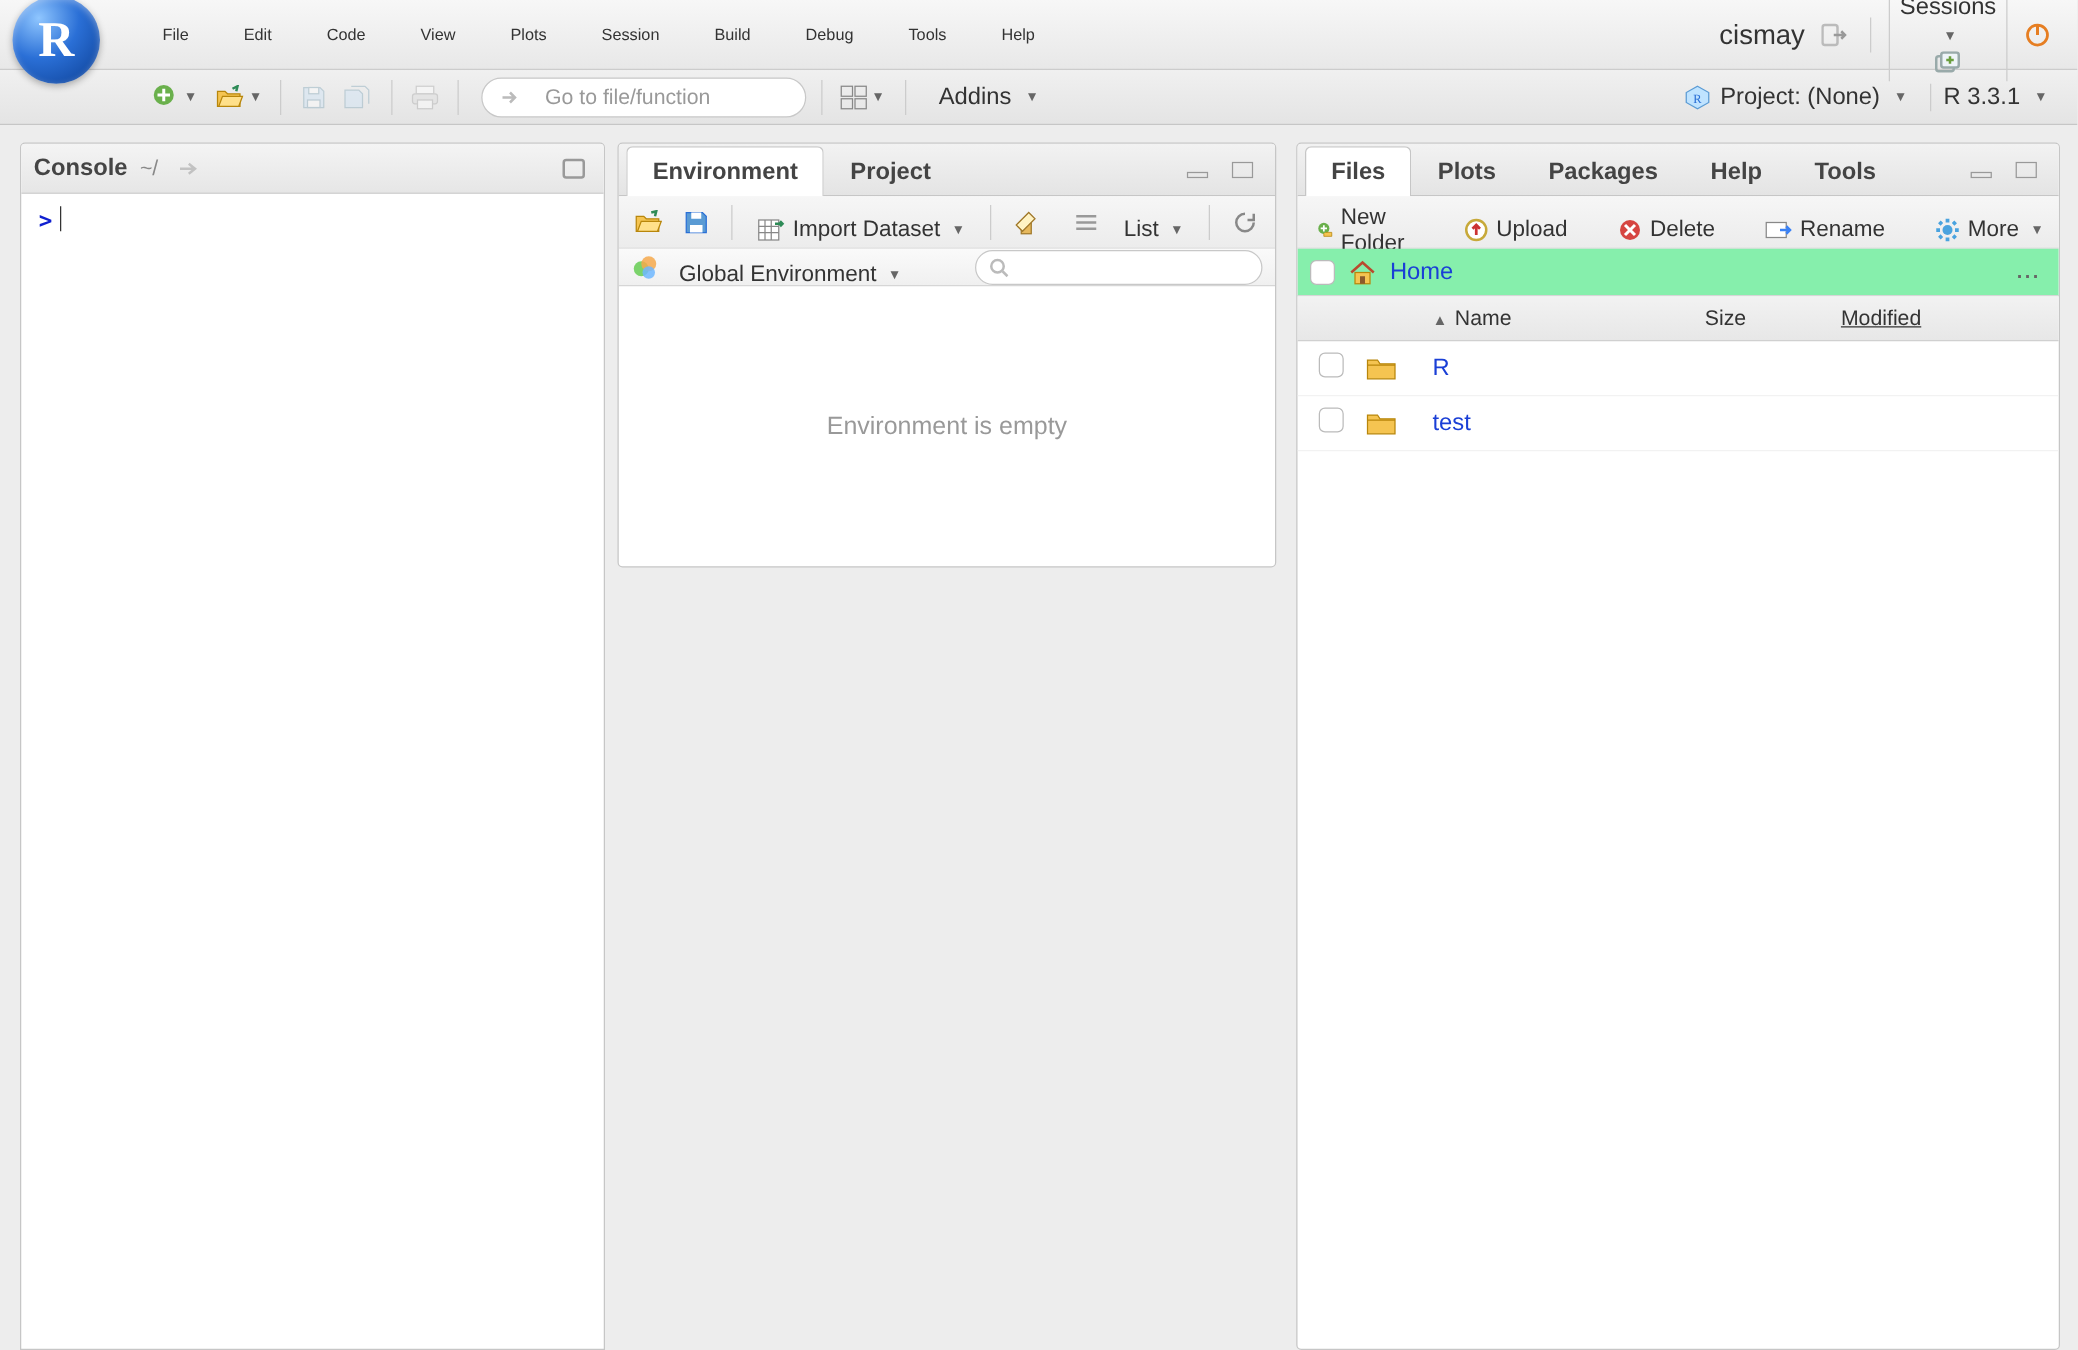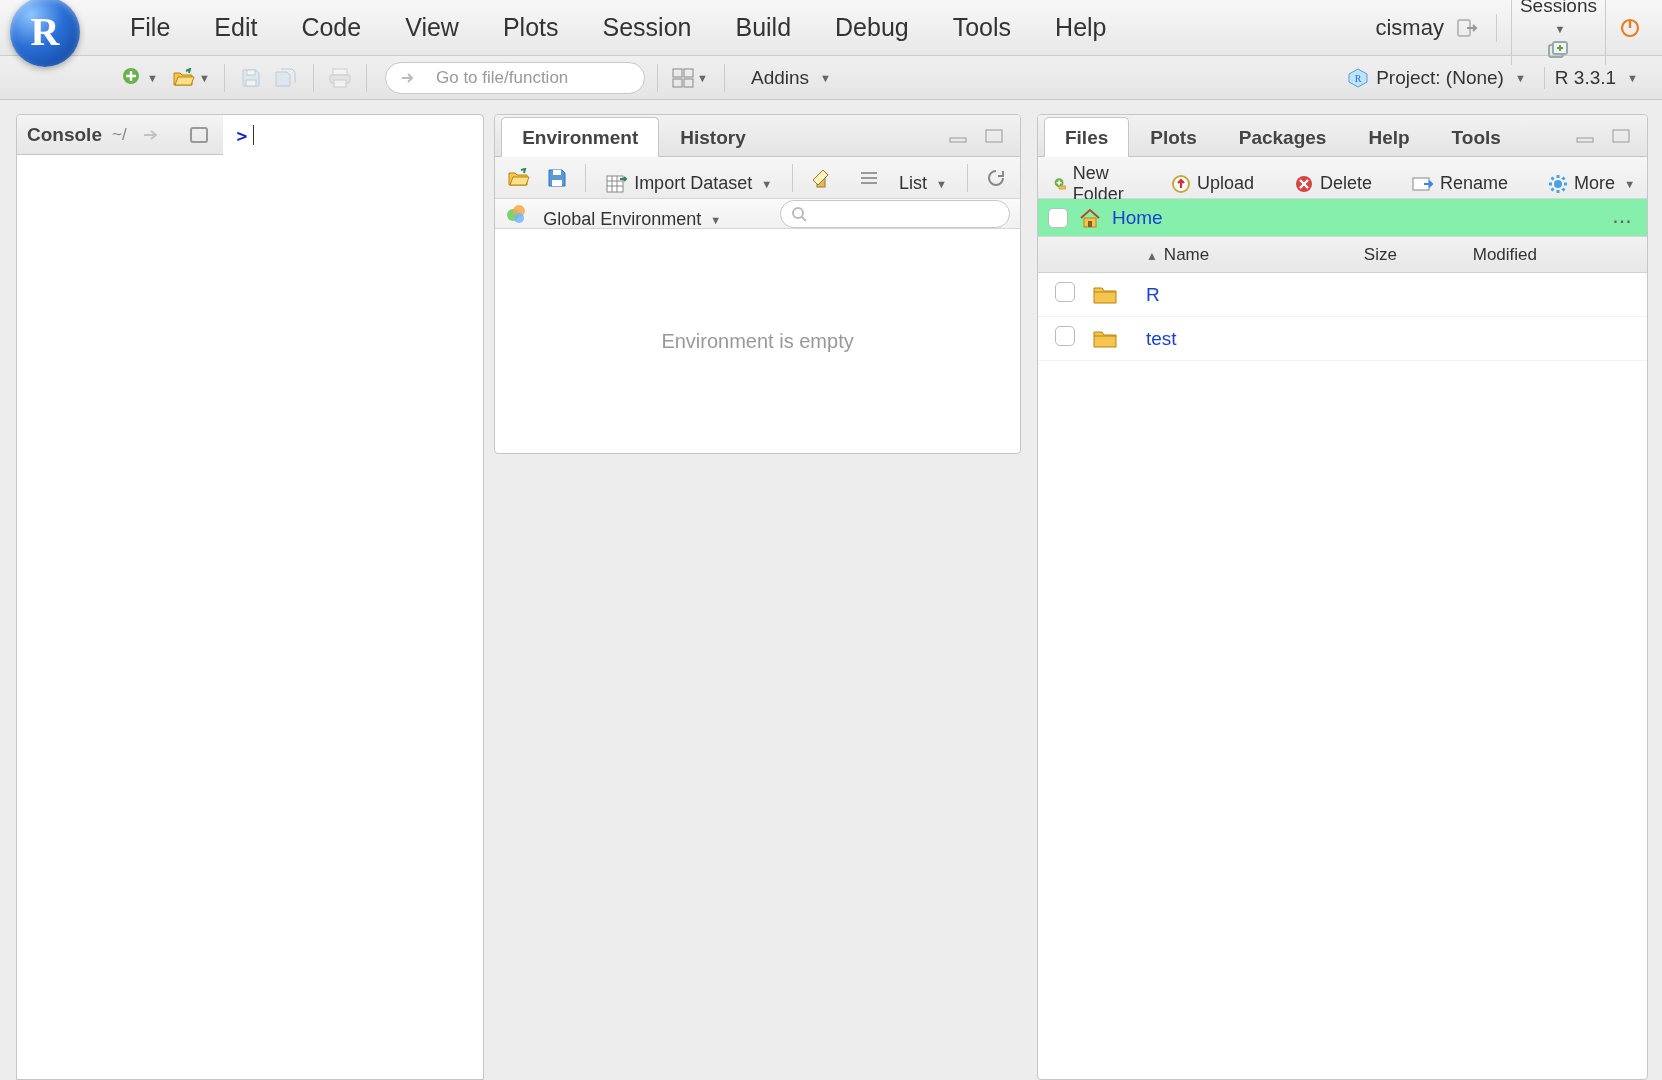--- a/index.html
+++ b/index.html
@@ -27,21 +27,21 @@
     background: radial-gradient(circle at 30% 25%, #8fc6ff 0%, #2a6fd6 45%, #0b3d91 100%);
     display: flex; align-items: center; justify-content: center;
     color: #fff; font-size: 40px; font-weight: bold; font-family: Georgia, serif;
     margin-right: 30px;
     box-shadow: 0 2px 6px rgba(0,0,0,.3), inset 0 2px 6px rgba(255,255,255,.4);
     position: relative; top: 4px;
   }
   .menu-items { display: flex; gap: 4px; }
   .menu-item {
     padding: 8px 20px;
-    font-size: 25px;
+    font-size: 13px;
     color: #333;
     cursor: pointer;
   }
   .menubar .spacer { flex: 1; }
   .menubar-right { display: flex; align-items: center; gap: 10px; padding-right: 18px; }
   .user-label { font-size: 22px; color:#333; }
   .sessions-btn { display:flex; align-items:center; gap:6px; font-size:19px; padding:4px 8px; cursor:pointer; border-left:1px solid #ccc; border-right:1px solid #ccc;flex-direction:column; }
   .power-btn { color:#e67e22; }
 
   
@@ -78,21 +78,21 @@
     display:flex;
     height: calc(1080px - 56px - 44px);
   }
   .left-pane {
     width: 815px;
     border-right: 4px solid #dcdcdc;
     background:#fff;
     margin: 14px 0 0 16px;
     border:1px solid #c6c6c6;
     border-radius:4px 4px 0 0;
-    display:flex; 
+    display:flex; flex-direction:column;
     overflow:hidden;
   }
   .right-pane {
     flex:1;
     margin: 14px 14px 0 10px;
     display:flex; flex-direction:row;
     gap: 16px;
   }
 
   
@@ -190,21 +190,21 @@
   .files-table-header {
     height:36px; background: linear-gradient(#f2f2f2,#e7e7e7);
     border-bottom:1px solid #d0d0d0;
     display:flex; align-items:center;
     font-size:17px; color:#333; font-weight:500;
   }
   .col-check{width:54px; text-align:center;}
   .col-icon{width:50px;}
   .col-name{flex:2; padding-left:4px;}
   .col-size{flex:1;}
-  .col-mod{flex:1.6;}
+  .col-mod{flex:1.6;text-decoration:underline;}
   .sort-arrow{font-size:12px; color:#666; margin-right:6px;}
 
   .files-row {
     height:44px; display:flex; align-items:center;
     border-bottom:1px solid #f2f2f2;
     font-size:19px;
   }
   .files-row .name-link{ color:#1a3fd6; cursor:pointer; }
   .checkbox {
     width:20px; height:20px; border:1.5px solid #bbb; border-radius:5px; background:#fff; display:inline-block;
@@ -358,21 +358,21 @@
     <div class="console-body">
       <span class="prompt">&gt;</span><span class="cursor"></span>
     </div>
   </div>
 
   <div class="right-pane">
 
     <div class="subpanel env">
       <div class="tabbar">
         <div class="tab active">Environment</div>
-        <div class="tab">History</div>
+        <div class="tab">Project</div>
         <div class="spacer"></div>
         <div class="winctrls">
           <span class="icon-btn">
               <svg width="18" height="14" viewBox="0 0 18 14">
                 <rect x="1" y="9" width="16" height="4" fill="none" stroke="#999"></rect>
               </svg>
             </span>
           <span class="icon-btn">
               <svg width="18" height="14" viewBox="0 0 18 14">
                 <rect x="1" y="1" width="16" height="12" fill="none" stroke="#999"></rect>

